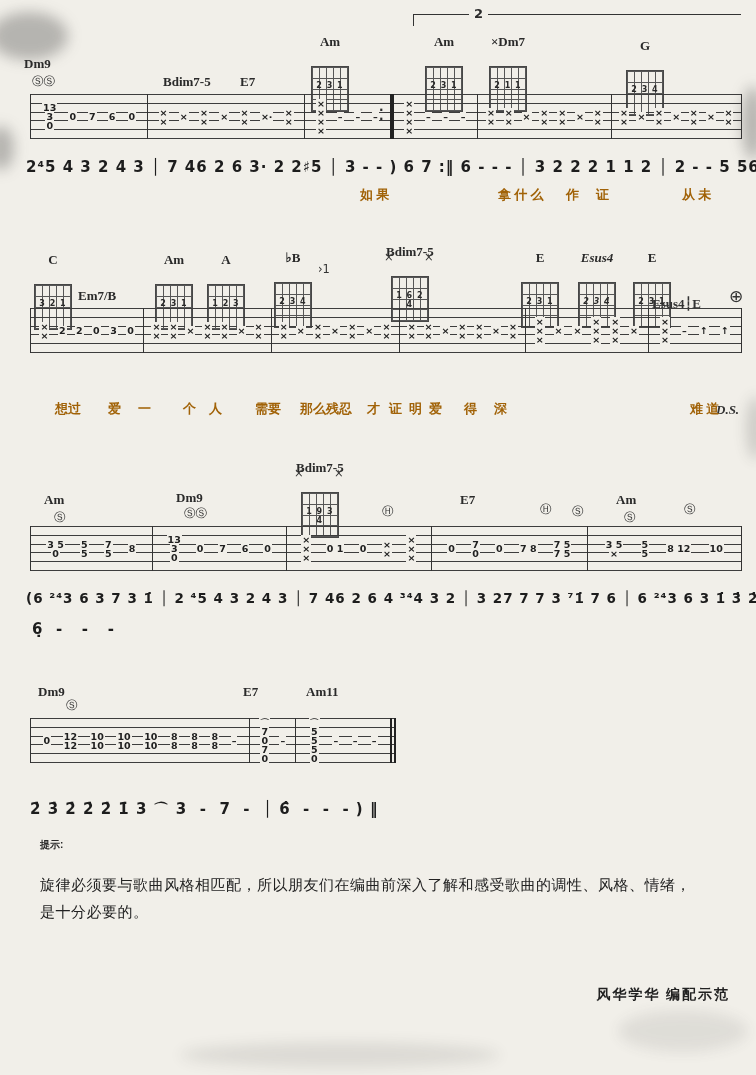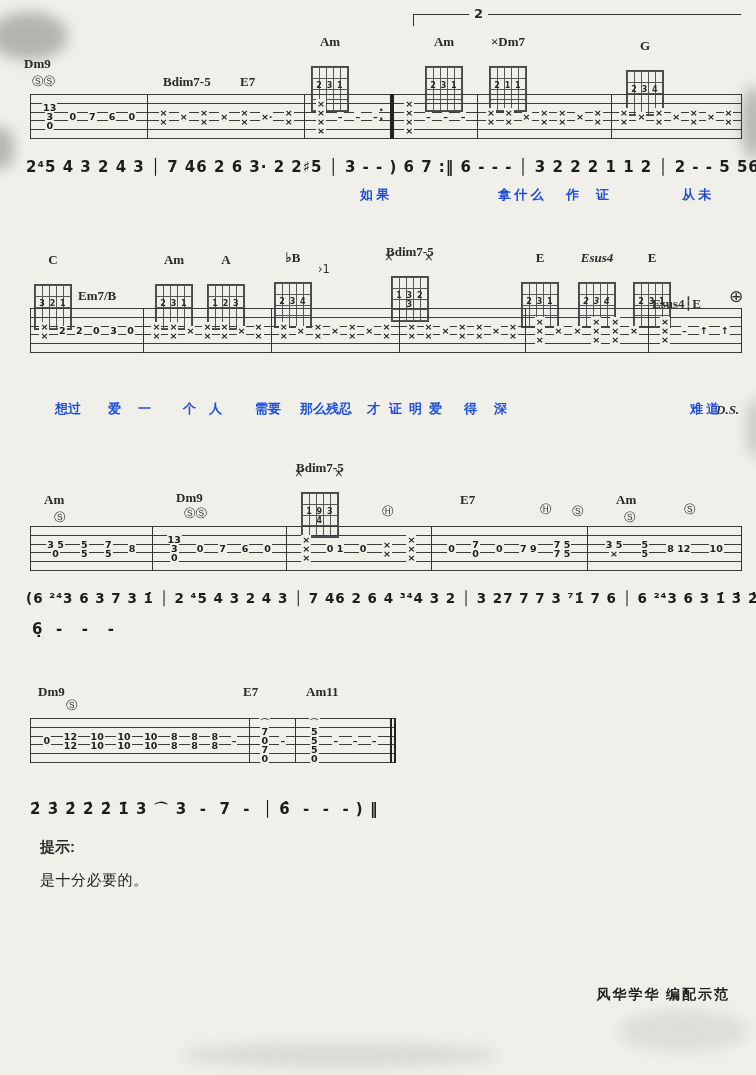--- a/index.html
+++ b/index.html
@@ -22,25 +22,25 @@
   .measure{position:relative;display:flex;align-items:center;justify-content:space-evenly;
            border-right:1.6px solid #333;min-width:0}
   .measure:first-child{border-left:1.6px solid #333}
   .bar-repeat{border-right:4px solid #222}
   .bar-repeat::after{content:"·\A·";white-space:pre;position:absolute;right:6px;top:12px;
                      font-size:12px;line-height:9px;font-weight:bold}
   .bar-final{border-right:6px double #222}
   .ncol{display:flex;flex-direction:column;align-items:center}
   .tnote{font-size:9.5px;line-height:9px;font-weight:bold;background:#f1efe9;padding:0 1px;color:#202020;white-space:nowrap}
   .jianpu{position:absolute;font-weight:bold;font-size:15px;letter-spacing:1px;white-space:pre;color:#1d1d1d}
-  .lyric{position:absolute;font-size:13px;font-family:"Liberation Serif",serif;white-space:nowrap;color:#1d4ed8;font-weight:bold}
+  .lyric{position:absolute;font-size:13px;font-family:"Liberation Serif",serif;white-space:nowrap;color:#a16207;font-weight:bold}
   .volta{position:absolute;height:11px;border-top:1.6px solid #333;border-left:1.6px solid #333}
   .vnum{position:absolute;left:55px;top:-9px;background:#f1efe9;padding:0 5px;font-size:13px;font-weight:bold}
   .tips{position:absolute;left:40px;top:838px;width:694px}
-  .tips-title{font-size:15px;font-weight:bold;font-family:Liberation Sans, sans-serif;margin-bottom:10px}
+  .tips-title{font-size:10px;font-weight:bold;font-family:Liberation Sans, sans-serif;margin-bottom:20px}
   .tips-line{font-size:15px;line-height:27px;font-family:"Liberation Serif",serif;letter-spacing:.5px;color:#222}
   .indent{text-indent:34px}
   .footer{position:absolute;right:26px;top:986px;font-size:14px;font-weight:bold;
           font-family:"Liberation Serif",serif;letter-spacing:2px;color:#222}
 </style>
 </head>
 <body>
 
 <div class="page">
   <div class="sm" style="left:-10px;top:12px;width:78px;height:48px"></div>
@@ -257,21 +257,21 @@
         </div>
         <div class="chord" style="left: 274px; top: 250px;">
           <div class="cname">♭B</div>
           <div class="cgrid">
             <div class="cfing">2 3 4</div>
           </div>
         </div>
         <div class="chord" style="left: 386px; top: 244px;">
           <div class="cname">Bdim7-5</div>
           <div class="cgrid">
-            <div class="cfing">1 3 2 3</div>
+            <div class="cfing">1 6 2 4</div>
           </div>
         </div>
         <div class="chord" style="left: 521px; top: 250px;">
           <div class="cname">E</div>
           <div class="cgrid">
             <div class="cfing">2 3 1</div>
           </div>
         </div>
         <div class="chord" style="left: 578px; top: 250px; font-style: italic;">
           <div class="cname">Esus4</div>
@@ -546,21 +546,21 @@
               <span class="tnote">0</span>
             </div>
             <div class="ncol">
               <span class="tnote">7</span>
               <span class="tnote">0</span>
             </div>
             <div class="ncol">
               <span class="tnote">0</span>
             </div>
             <div class="ncol">
-              <span class="tnote">7 9</span>
+              <span class="tnote">7 8</span>
             </div>
             <div class="ncol">
               <span class="tnote">7 5</span>
               <span class="tnote">7 5</span>
             </div>
           </div>
           <div class="measure" style="flex-grow: 144;">
             <div class="ncol">
               <span class="tnote">3 5</span>
               <span class="tnote">×</span>
@@ -659,18 +659,19 @@
             </div>
           </div>
         </div>
         <div class="jianpu" style="left: 30px; top: 800px;">2̇ 3̇ 2̇ 2̇ 2̇ 1̇ 3 ⌒ 3  -  7  -  │ 6̂  -  -  - ) ‖</div>
       </div>
     </div>
 
   <div class="tips">
     <div class="tips-title">提示:</div>
     <div id="tips-lines">
+        <div class="tips-line">旋律必须要与歌曲风格相匹配，所以朋友们在编曲前深入了解和感受歌曲的调性、风格、情绪，</div>
         <div class="tips-line">是十分必要的。</div>
       </div>
   </div>
 
   <div class="footer">风华学华  编配示范</div>
 </div>
 
 </body></html>

